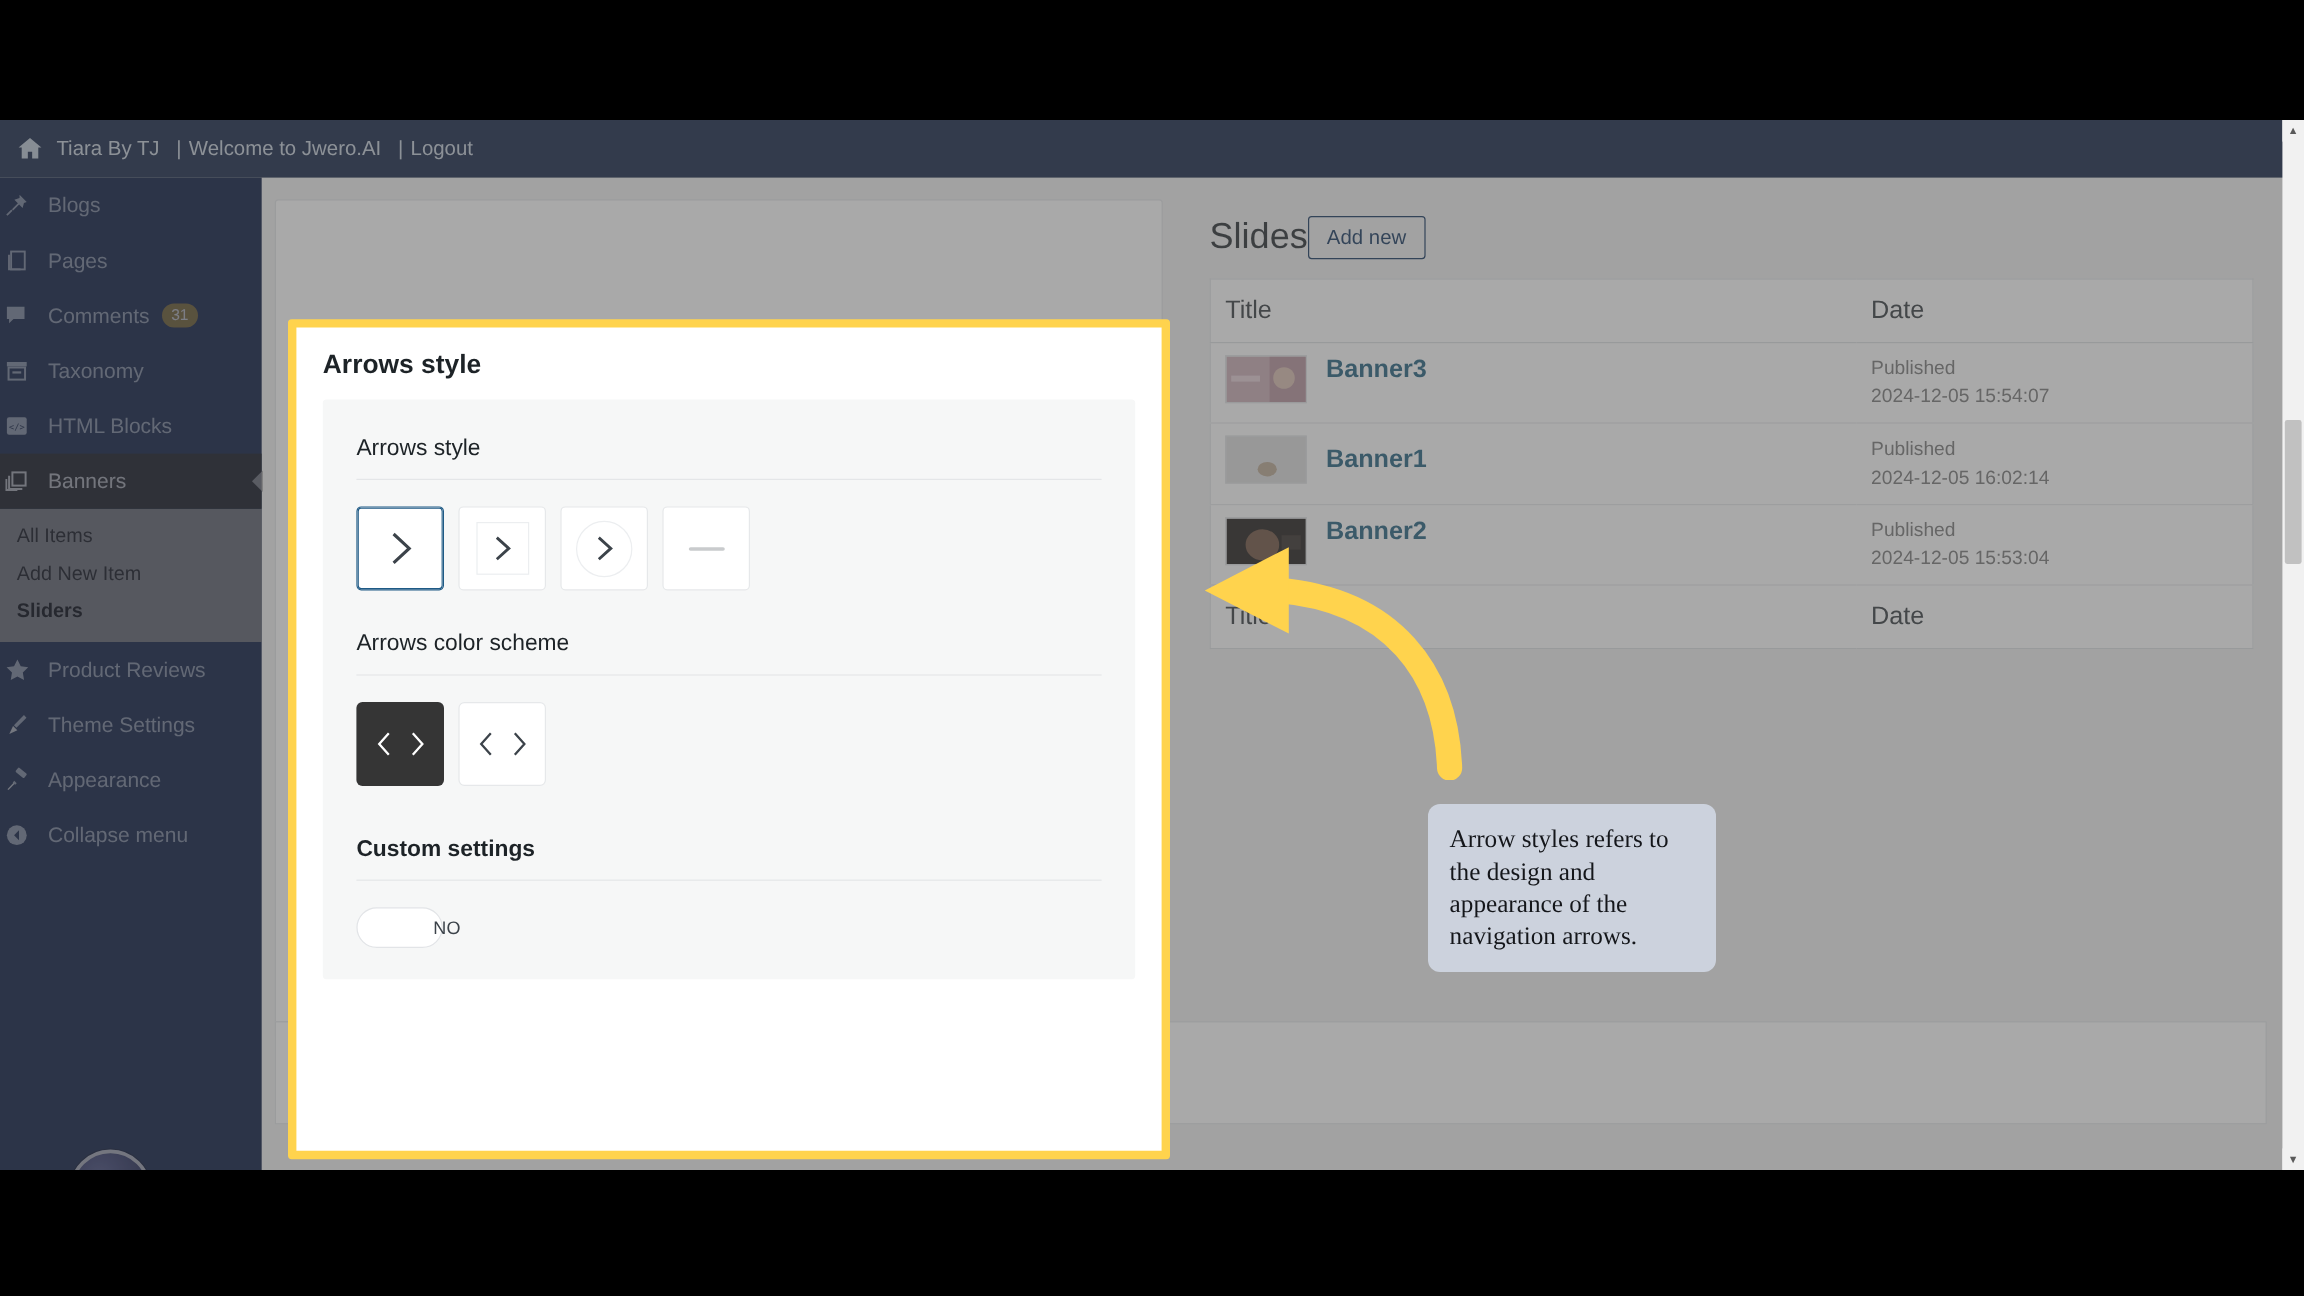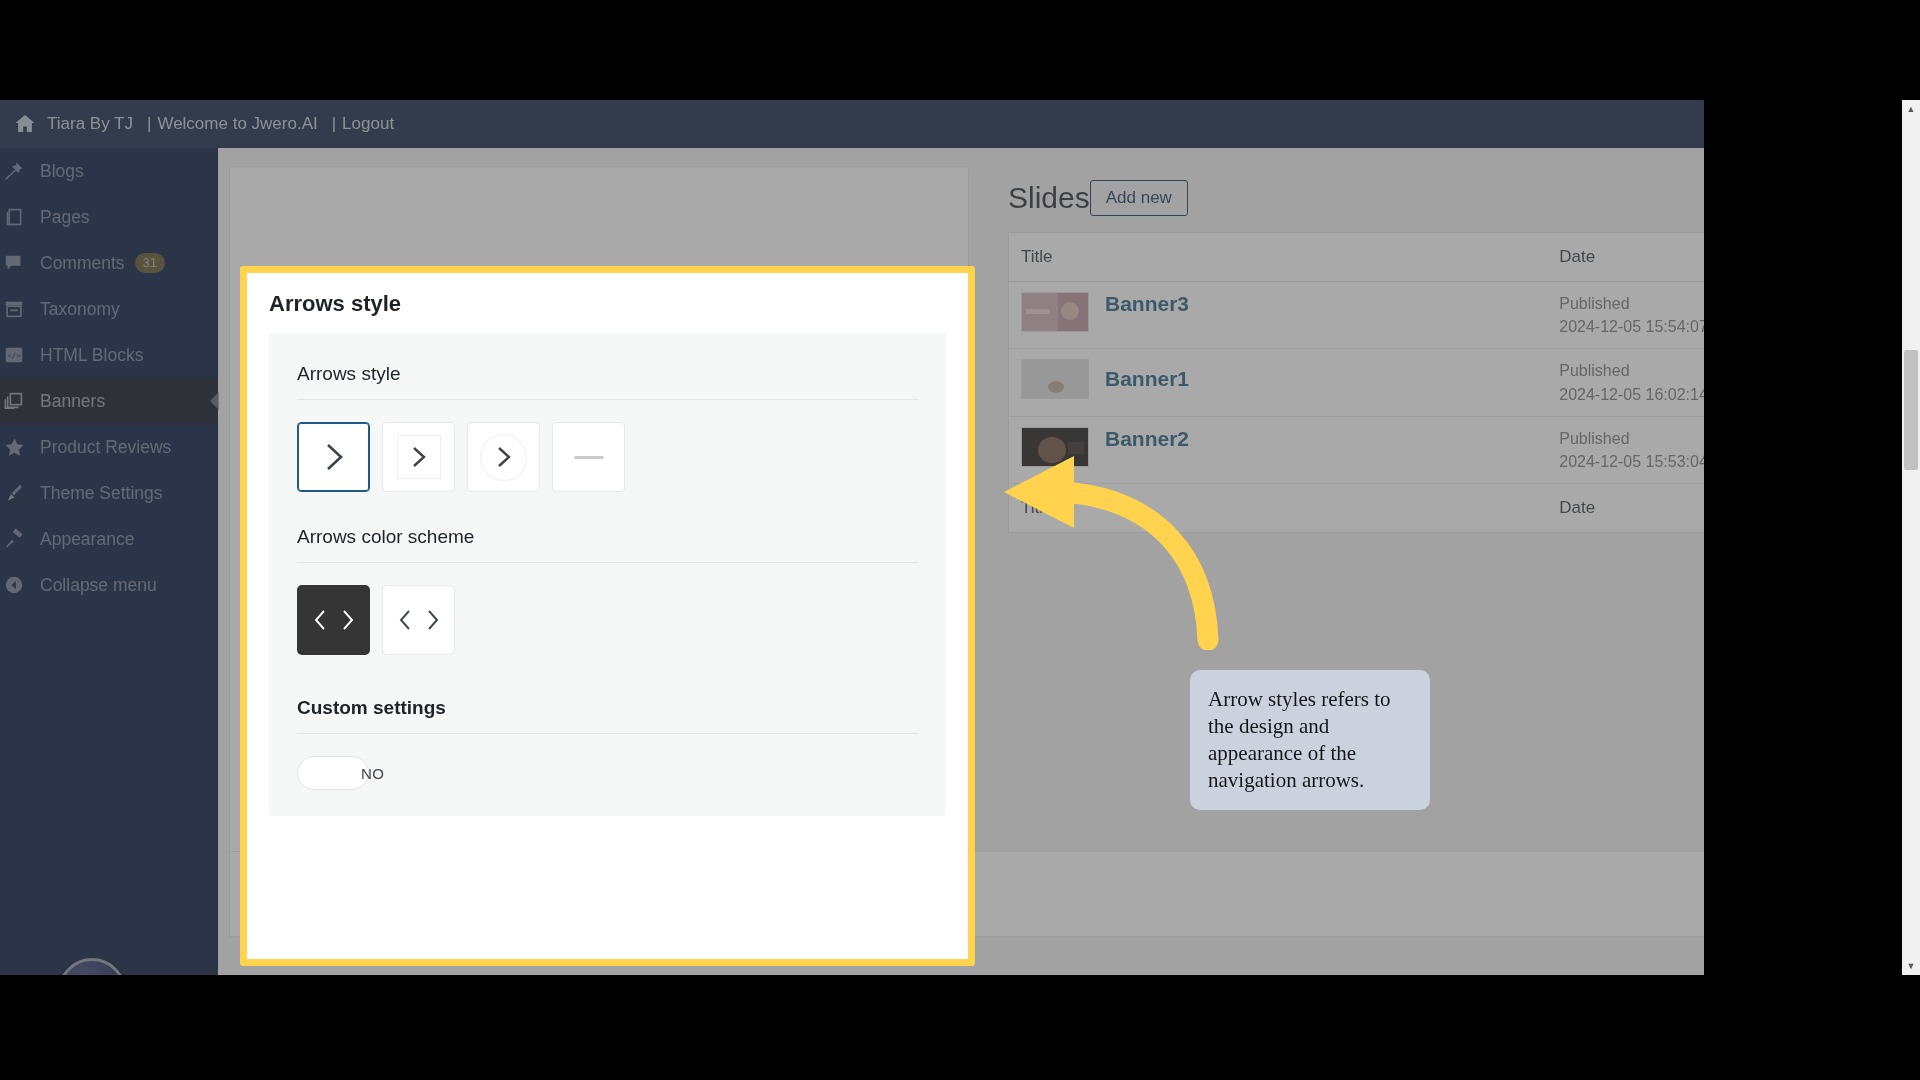--- a/index.html
+++ b/index.html
@@ -10,21 +10,21 @@
     overflow: hidden;
   }
   #screen { position: relative; width: 1920px; height: 1080px; background:#000; }
 
   
   .bar-top { position:absolute; left:0; top:0; width:1920px; height:100px; background:#000; z-index:60; }
   .bar-bottom { position:absolute; left:0; top:975px; width:1920px; height:105px; background:#000; z-index:60; }
 
   
   .viewport {
-    position:absolute; left:0; top:100px; width:1704px; height:875px;
+    position:absolute; left:0; top:100px; width:1920px; height:875px;
     background:#f0f0f1; overflow:hidden;
   }
 
   
   .adminbar {
     position:absolute; left:0; top:0; width:1920px; height:48px;
     background:#0a1b3d; display:flex; align-items:center; padding-left:12px; gap:0;
     color:#b9c4d4; font-size:17px; z-index:20;
   }
   .adminbar .home-ico { width:26px; height:26px; margin-right:9px; display:flex; align-items:center; justify-content:center; }
@@ -100,21 +100,21 @@
   
   .slides-head { display:flex; align-items:center; gap:0; padding:14px 0 16px 0; }
   .slides-title { font-size:30px; color:#1d2327; font-weight:normal; }
   .btn-addnew {
     border:1px solid #0a2d57; color:#0a2d57; background:transparent;
     border-radius:3px; padding:7px 15px; font-size:17px; cursor:pointer;
     font-family:"Liberation Sans", sans-serif;
   }
   table.slides { width:100%; border-collapse:collapse; background:#fff; border:1px solid #e2e4e7; }
   table.slides th {
-    text-align:left; font-weight:normal; font-size:17px; color:#2c3338;
+    text-align:left; font-weight:normal; font-size:21px; color:#2c3338;
     padding:14px 12px; border-bottom:1px solid #dcdfe2; background:#fff;
   }
   table.slides td { padding:10px 12px; border-bottom:1px solid #e6e8ea; vertical-align:top; }
   .thumb { width:68px;height:40px;border:1px solid #dfe1e4; background:#e3e3e3; overflow:hidden; }
   .tlink { color:#1a5a7a; font-weight:bold; font-size:21px; cursor:pointer; }
   .date-cell { font-size:16px; color:#737373; line-height:1.45; }
   .col-title { width:62%; }
 
   
   .bottombar {
@@ -236,20 +236,25 @@
           <svg width="22" height="22" viewBox="0 0 24 24">
               <rect x="8" y="4" width="12" height="12" fill="none" stroke="#e6e6e6" stroke-width="1.8"></rect>
               <path d="M5 7v12h12" fill="none" stroke="#e6e6e6" stroke-width="1.8"></path>
               <path d="M2.5 10v10h10" fill="none" stroke="#e6e6e6" stroke-width="1.6"></path>
             </svg>
         </span>
         <span>Banners</span>
         <span class="arrow-tab"></span>
       </div>
 
+      <div class="submenu">
+        <div class="sub-item">All Items</div>
+        <div class="sub-item">Add New Item</div>
+        <div class="sub-item current">Sliders</div>
+      </div>
 
       <div class="menu-item">
         <span class="mi-ico">
           <svg width="23" height="23" viewBox="0 0 24 24">
               <path d="M12 2.6l2.9 5.9 6.5.9-4.7 4.6 1.1 6.5L12 17.4 6.2 20.5l1.1-6.5L2.6 9.4l6.5-.9z" fill="#b5bfcf"></path>
             </svg>
         </span>
         <span>Product Reviews</span>
       </div>
 

